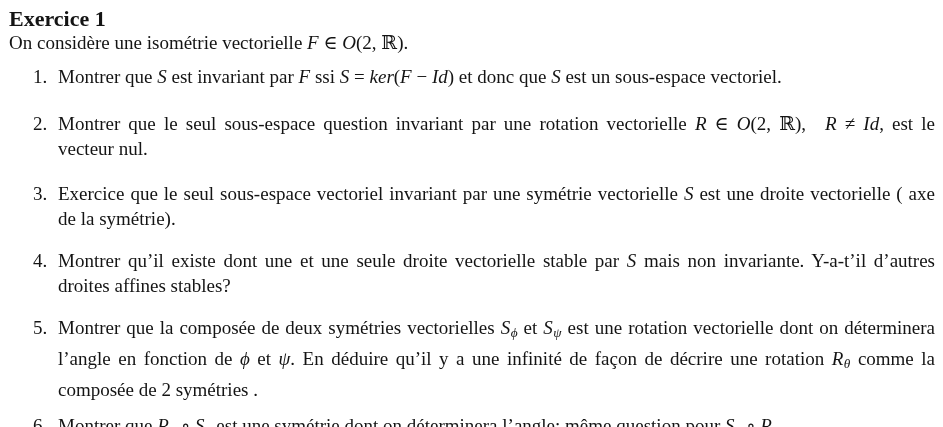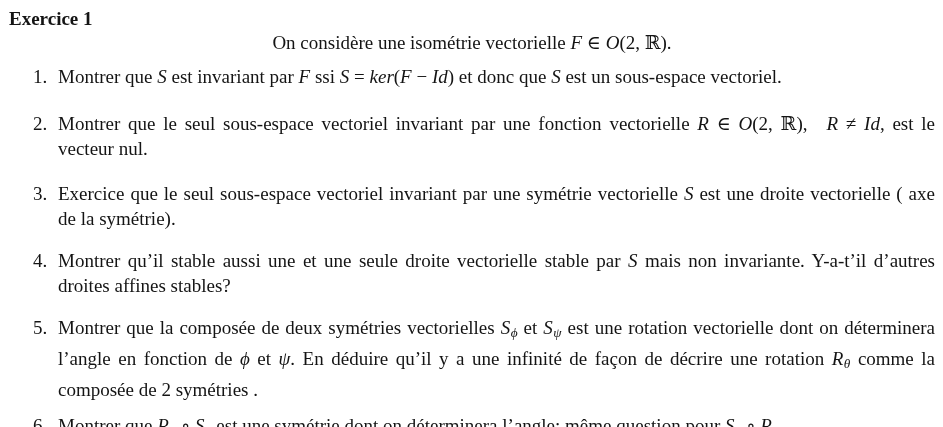--- a/index.html
+++ b/index.html
@@ -13,27 +13,26 @@
     overflow: hidden;
     color: #141414;
     font-family: "Liberation Serif", "DejaVu Serif", serif;
     font-size: 19px;
   }
   .page {
     padding: 7px 8px 0 9px;
   }
   .title {
     font-weight: 700;
-    font-size: 19px;
+    font-size: 22px;
     line-height: 23px;
   }
   .intro {
     margin: 0;
     line-height: 26px;
-    text-align: center;
   }
   ol.items {
     list-style: none;
     margin: 0;
     padding: 0;
   }
   ol.items li {
     position: relative;
     padding-left: 49px;
     text-align: justify;
@@ -60,19 +59,19 @@
   }
 </style>
 </head>
 <body>
 
 <div class="page">
   <div class="title">Exercice 1</div>
   <p class="intro"><span>On considère une isométrie vectorielle </span><span class="m">F</span><span> ∈ </span><span class="m">O</span><span>(2, ℝ).</span></p>
   <ol class="items">
       <li><span class="num">1.</span><span><span>Montrer que </span><span class="m">S</span><span> est invariant par </span><span class="m">F</span><span> ssi </span><span class="m">S</span><span> = </span><span class="m">ker</span><span>(</span><span class="m">F</span><span> − </span><span class="m">Id</span><span>) et donc que </span><span class="m">S</span><span> est un sous-espace vectoriel.</span></span></li>
-      <li><span class="num">2.</span><span><span>Montrer que le seul sous-espace vectoriel invariant par une fonction vectorielle </span><span class="m">R</span><span> ∈ </span><span class="m">O</span><span>(2, ℝ), </span><span class="m">R</span><span> ≠ </span><span class="m">Id</span><span>, est le vecteur nul.</span></span></li>
+      <li><span class="num">2.</span><span><span>Montrer que le seul sous-espace question invariant par une rotation vectorielle </span><span class="m">R</span><span> ∈ </span><span class="m">O</span><span>(2, ℝ), </span><span class="m">R</span><span> ≠ </span><span class="m">Id</span><span>, est le vecteur nul.</span></span></li>
       <li><span class="num">3.</span><span><span>Exercice que le seul sous-espace vectoriel invariant par une symétrie vectorielle </span><span class="m">S</span><span> est une droite vectorielle ( axe de la symétrie).</span></span></li>
-      <li><span class="num">4.</span><span><span>Montrer qu’il stable aussi une et une seule droite vectorielle stable par </span><span class="m">S</span><span> mais non invariante. Y-a-t’il d’autres droites affines stables?</span></span></li>
+      <li><span class="num">4.</span><span><span>Montrer qu’il existe dont une et une seule droite vectorielle stable par </span><span class="m">S</span><span> mais non invariante. Y-a-t’il d’autres droites affines stables?</span></span></li>
       <li><span class="num">5.</span><span><span>Montrer que la composée de deux symétries vectorielles </span><span class="m">S</span><span class="m sb">ϕ</span><span> et </span><span class="m">S</span><span class="m sb">ψ</span><span> est une rotation vectorielle dont on déterminera l’angle en fonction de </span><span class="m">ϕ</span><span> et </span><span class="m">ψ</span><span>. En déduire qu’il y a une infinité de façon de décrire une rotation </span><span class="m">R</span><span class="m sb">θ</span><span> comme la composée de 2 symétries .</span></span></li>
       <li><span class="num">6.</span><span><span>Montrer que </span><span class="m">R</span><span class="m sb">ϕ</span><span> ∘ </span><span class="m">S</span><span class="m sb">θ</span><span> est une symétrie dont on déterminera l’angle; même question pour </span><span class="m">S</span><span class="m sb">θ</span><span> ∘ </span><span class="m">R</span><span class="m sb">ϕ</span></span></li>
     </ol>
 </div>
 
 </body></html>

